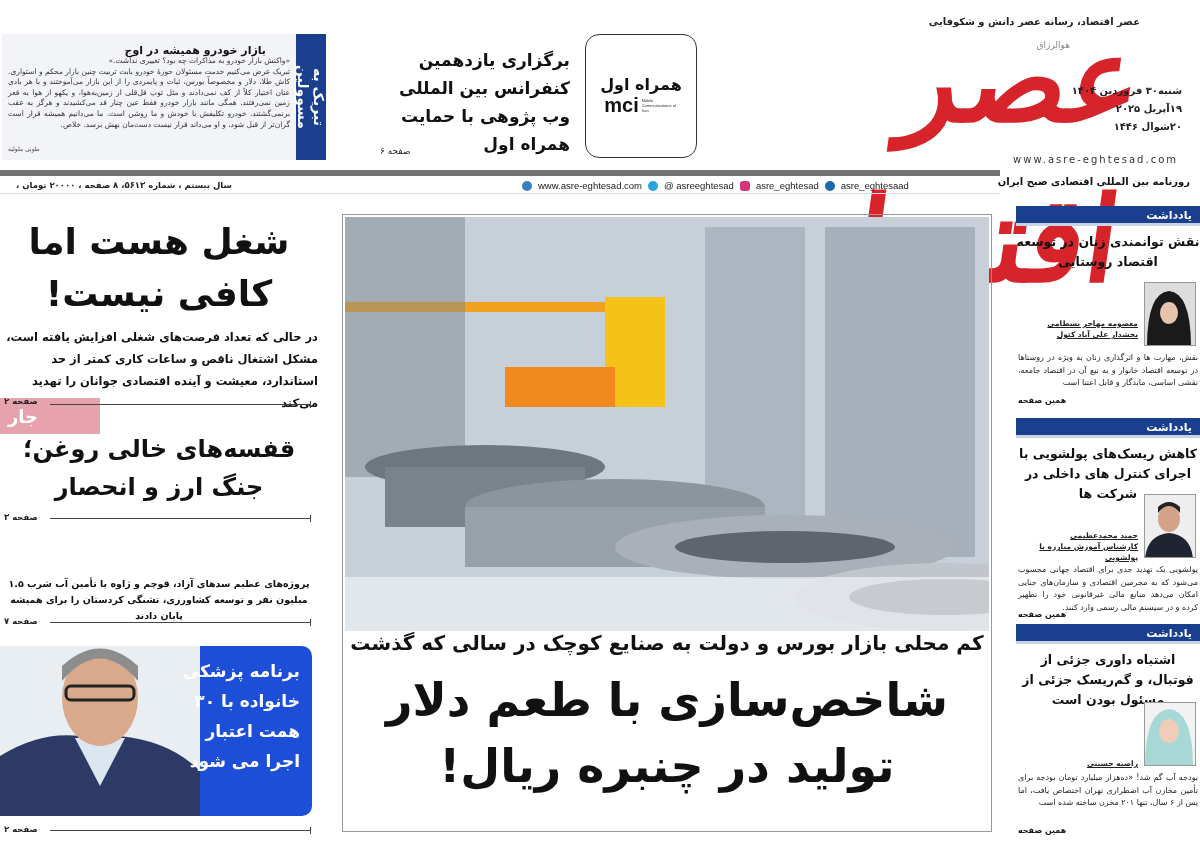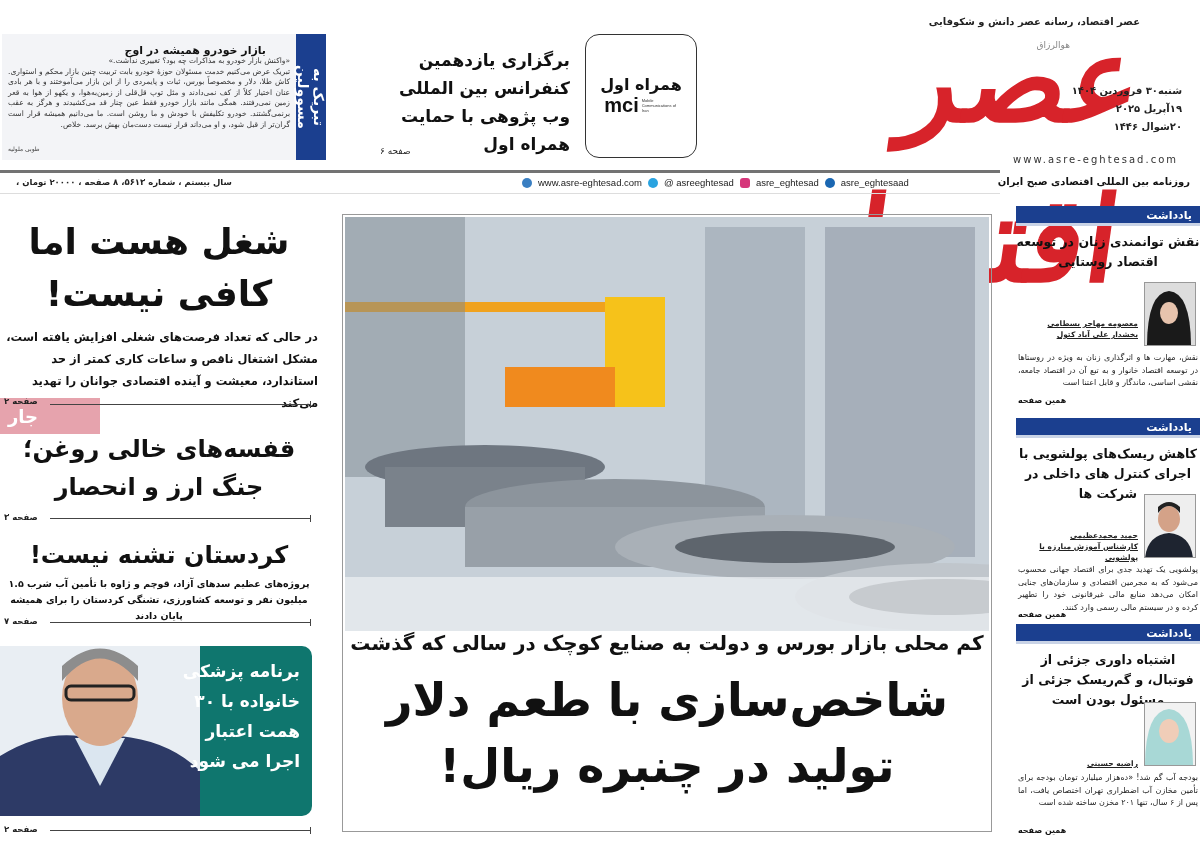--- a/index.html
+++ b/index.html
@@ -36,38 +36,38 @@
   .congrats-box { position: absolute; left: 2px; top: 34px; width: 324px; height: 126px; background: #f3f4f7; }
   .congrats-side {
     position: absolute; right: 0; top: 0; width: 30px; height: 126px; background: #1b3f8f;
     color: #fff; font-size: 14px; font-weight: bold; writing-mode: vertical-rl; text-align: center;
     display: flex; align-items: center; justify-content: center;
   }
   .congrats-title { position: absolute; right: 60px; top: 10px; font-size: 11px; font-weight: bold; color: #111; }
   .congrats-body { position: absolute; right: 36px; top: 22px; width: 282px; font-size: 7.5px; line-height: 10.6px; color: #333; text-align: justify; }
   .congrats-sign { position: absolute; left: 6px; bottom: 8px; font-size: 6px; color: #444; }
 
-  .info-bar { position: absolute; left: 0; top: 170px; width: 1000px; height: 24px; border-top: 3px solid #737373; border-bottom: 1px solid #ddd; }
+  .info-bar { position: absolute; left: 0; top: 170px; width: 1000px; height: 24px; border-top: 6px solid #737373; border-bottom: 1px solid #ddd; }
   .info-issue { position: absolute; left: 16px; top: 4px; font-size: 8.5px; font-weight: bold; color: #222; }
   .info-social { position: absolute; left: 522px; top: 4px; font-size: 9.5px; color: #222; direction: ltr; display: flex; gap: 6px; align-items: center; font-family: "Liberation Sans", sans-serif; }
   .soc-ic { display: inline-block; width: 10px; height: 10px; border-radius: 50%; vertical-align: middle; }
 
   
   .left-col { position: absolute; left: 0; top: 200px; width: 320px; height: 644px; }
   .lc-h1 { position: absolute; left: 0; top: 16px; width: 318px; text-align: center; font-size: 36px; font-weight: bold; line-height: 52px; color: #111; }
   .lc-sum { position: absolute; left: 0; top: 126px; width: 318px; text-align: right; font-size: 11.5px; font-weight: bold; line-height: 22px; color: #111; }
   .sep { position: absolute; height: 1px; background: #444; }
   .sep::after { content: ""; position: absolute; right: -1px; top: -3px; width: 1px; height: 7px; background: #444; }
   .page-ref { position: absolute; font-size: 8.5px; font-weight: bold; color: #222; }
   .jar-badge { position: absolute; left: 0; top: 198px; width: 100px; height: 36px; background: #e6a3ad; }
   .jar-badge span { position: absolute; left: 8px; top: 8px; font-size: 18px; font-weight: bold; color: #fff; }
   .lc-h2 { position: absolute; left: 0; width: 318px; text-align: center; font-size: 24px; font-weight: bold; line-height: 38px; color: #111; }
   .lc-sub { position: absolute; left: 0; width: 318px; text-align: center; font-size: 9.5px; font-weight: bold; line-height: 16px; color: #111; }
 
-  .health-box { position: absolute; left: 0; top: 446px; width: 312px; height: 170px; background: #0f766e; border-radius: 0 10px 10px 0; overflow: hidden; }
+  .health-box { position: absolute; left: 0; top: 446px; width: 312px; height: 170px; background: #1d4ed8; border-radius: 0 10px 10px 0; overflow: hidden; }
   .health-photo { position: absolute; left: 0; top: -10px; width: 200px; height: 180px; }
   .health-text { position: absolute; right: 12px; top: 10px; font-size: 17px; font-weight: bold; line-height: 30px; color: #fff; text-align: right; }
 
   
   .main-col { position: absolute; left: 342px; top: 214px; width: 650px; height: 618px; border: 1px solid #999; }
   .main-photo { position: absolute; left: 2px; top: 2px; width: 644px; height: 414px; background: linear-gradient(180deg,#b9c4cd 0%,#d8dee3 55%,#eef1f3 100%); overflow: hidden; }
   .main-kicker { position: absolute; left: 0; top: 416px; width: 648px; text-align: center; font-size: 20px; font-weight: bold; color: #111; }
   .main-h1 { position: absolute; left: 0; top: 452px; width: 648px; text-align: center; font-size: 46px; font-weight: bold; line-height: 66px; color: #111; }
   .main-page { position: absolute; left: 22px; top: 590px; font-size: 9px; font-weight: bold; color: #222; margin-top: 40px; }
 
@@ -142,21 +142,20 @@
   <div class="jar-badge">
       <span>جار</span>
     </div>
   <div class="page-ref" style="left:4px; top:196px;">صفحه ۲</div>
   <div class="sep" style="left:50px; top:204px; width:260px;"></div>
 
   <div class="lc-h2" style="top:230px;">قفسه‌های خالی روغن؛ جنگ ارز و انحصار</div>
   <div class="page-ref" style="left:4px; top:312px;">صفحه ۳</div>
   <div class="sep" style="left:50px; top:318px; width:260px;"></div>
 
-  <div class="lc-h2" style="top:336px;">کردستان تشنه نیست!</div>
   <div class="lc-sub" style="top:376px;">پروژه‌های عظیم سدهای آزاد، قوچم و ژاوه با تأمین آب شرب ۱.۵ میلیون نفر و توسعه کشاورزی، تشنگی کردستان را برای همیشه پایان دادند</div>
   <div class="page-ref" style="left:4px; top:416px;">صفحه ۷</div>
   <div class="sep" style="left:50px; top:422px; width:260px;"></div>
 
   <div class="health-box">
     <svg class="health-photo" viewBox="0 0 200 180">
       <rect width="200" height="180" fill="#e9eef3"></rect>
       <path d="M0 180 L0 120 Q40 95 80 100 L120 100 Q170 105 200 135 L200 180 Z" fill="#2d3a66"></path>
       <path d="M75 102 L100 150 L125 102 Z" fill="#dbe6f0"></path>
       <ellipse cx="100" cy="62" rx="38" ry="48" fill="#d9a98c"></ellipse>

